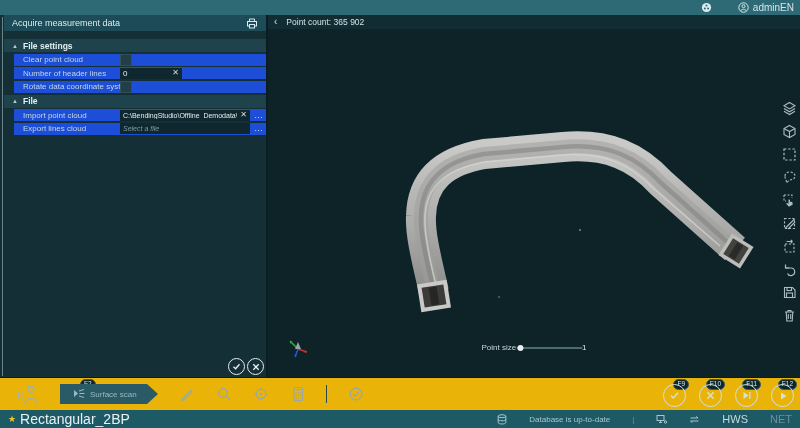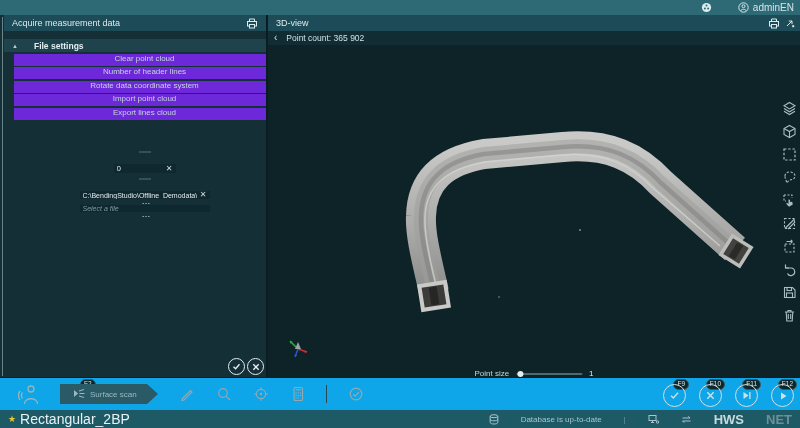--- a/index.html
+++ b/index.html
@@ -17,25 +17,25 @@
   .wheel{position:absolute;right:88px;top:2px;color:#dcebee}
   .usergrp{display:flex;align-items:center;gap:4px;margin-right:6px;font-size:10px;color:#d6e4e8}
 
   
   .left-panel{position:absolute;top:15px;left:0;width:266px;bottom:50px;
     background:#152f37;border-right:2px solid #0a1d22;}
   .left-panel:before{content:"";position:absolute;left:2px;top:2px;bottom:2px;width:1px;background:rgba(190,215,220,.5)}
   .panel-header{height:16px;background:#1d4b57;display:flex;align-items:center;
     padding:0 8px;margin:0 0 8px 4px;}
   .ph-title{font-size:9px;color:#dcebee;flex:1;white-space:nowrap}
-  .section-header{height:13px;background:#1e434d;display:flex;align-items:center;gap:16px;
+  .section-header{height:13px;background:#1e434d;display:flex;align-items:center;gap:5px;
     padding:0 8px;margin:2px 0 1px 4px;font-weight:bold;font-size:8.5px;color:#e3eef0;cursor:pointer}
   .tri{font-size:6px;color:#b9ccd1;line-height:1}
-  .row{height:12px;display:flex;align-items:center;background:#6d28d9;margin:1.5px 0 0 14px;
-    padding-left:9px;font-size:8px;color:#c3d6da;flex-direction:column;}
+  .row{height:12px;display:flex;align-items:center;background:#1d4ed8;margin:1.5px 0 0 14px;
+    padding-left:9px;font-size:8px;color:#c3d6da;}
   .lbl{flex:0 0 97px;white-space:nowrap;overflow:hidden}
   .checkbox{width:10px;height:10px;background:#223f47;border:1px solid #32525a;cursor:pointer}
   .inputbox{display:flex;align-items:center;background:#0f272e;height:11px;padding:0 3px;font-size:8px;color:#e3eef0}
   .inputbox .val{flex:1;white-space:nowrap;overflow:hidden;text-overflow:clip}
   .inputbox.small{width:56px}
   .inputbox.file{width:124px;font-size:7px}
   .clearx{color:#cfdde0;font-size:8px;margin-left:3px;cursor:pointer;line-height:1}
   .selectbox{display:flex;align-items:center;background:#122b32;height:11px;width:138px;
     padding:0 4px;font-size:8px;color:#e3eef0;cursor:pointer}
   .selectbox .val{flex:1}
@@ -50,29 +50,29 @@
   .view3d{position:absolute;top:15px;left:268px;right:0;bottom:50px;background:#0d2328}
   .view3d .panel-header{margin:0;padding-right:5px}
   .hdr-icons{display:flex;align-items:center;gap:5px;color:#dcebee}
   .pointbar{height:14px;background:#112c33;display:flex;align-items:center;gap:9px;padding:0 6px;
     font-size:8.5px;color:#cfe2e6}
   .chev{font-size:10px;line-height:1;color:#cfe2e6;cursor:pointer}
   .canvas{position:absolute;left:0;top:30px;width:532px;height:333px}
   .right-tools{position:absolute;right:3px;top:86px;display:flex;flex-direction:column;gap:8px}
   .rt{width:15px;height:15px;color:#a9bdc1;cursor:pointer}
   .axes{position:absolute;left:18px;bottom:18px}
-  .pointsize{position:absolute;left:50%;transform:translateX(-50%);bottom:0;
-    display:flex;align-items:center;gap:7px;font-size:8px;color:#c3d6da}
+  .pointsize{position:absolute;left:50%;transform:translateX(-50%);bottom:26px;
+    display:flex;align-items:center;font-size:8px;color:#c3d6da}
   .slider{position:relative;width:66px;height:8px;cursor:pointer}
   .slider .track{position:absolute;left:0;right:0;top:3px;height:2px;background:#4c6a72;border-radius:1px}
   .slider .handle{position:absolute;left:1px;top:1px;width:6px;height:6px;border-radius:50%;background:#e6eef0}
   .psv{color:#dcebee}
 
   
-  .toolbar{position:absolute;left:0;right:0;bottom:18px;height:32px;background:#0ea5e9;
+  .toolbar{position:absolute;left:0;right:0;bottom:18px;height:32px;background:#eab308;
     border-top:1px solid #0a1d22;display:flex;align-items:center}
   .tb-left{display:flex;align-items:center;padding-left:16px;position:relative;height:100%}
   .op-icon{color:#9db3b8;cursor:pointer}
   .fbadge{font-size:6.5px;background:#0d262c;border:1px solid #3a5a63;border-radius:6px;
     padding:0 3px;color:#d6e4e8;line-height:8px;height:9px}
   .badge-f2{position:absolute;left:80px;top:1px}
   .scanbtn{margin-left:18px;width:86px;height:20px;background:#2a5a66;display:flex;align-items:center;
     gap:5px;padding-left:12px;font-size:8px;color:#9cb9c0;cursor:pointer;
     clip-path:polygon(0 0,calc(100% - 11px) 0,100% 50%,calc(100% - 11px) 100%,0 100%)}
   .tb-ico{margin-left:21px;width:16px;height:16px;color:#93a9ae;cursor:pointer}
@@ -83,21 +83,21 @@
   .fcircle{position:absolute;bottom:0;left:0;width:21px;height:21px;border:1.5px solid #d3e0e3;
     border-radius:50%;display:flex;align-items:center;justify-content:center;color:#d3e0e3;cursor:pointer}
 
   
   .statusbar{position:absolute;left:0;right:0;bottom:0;height:18px;background:#1d5a66;
     display:flex;align-items:center;padding:0 8px;font-size:8px}
   .star{color:#e8c832;font-size:9px;margin-right:4px}
   .partname{color:#e8f2f4;font-size:14px}
   .sb-right{margin-left:auto;display:flex;align-items:center;gap:22px;color:#a7c6cd}
   .sb-sep{color:#6f96a0}
-  .sb-tag{font-weight:bold;font-size:13px;color:#c7dade}
+  .sb-tag{font-weight:normal;font-size:11px;color:#c7dade}
   .sb-tag.dim{color:#6e8f98}
 </style>
 </head>
 <body>
 
 <div class="topbar">
   <div class="wheel">
     <svg width="11" height="11" viewBox="0 0 11 11">
         <circle cx="5.5" cy="5.5" r="4.6" fill="#dcebee"></circle>
         <circle cx="5.5" cy="3.6" r="1" fill="#2e6a76"></circle>
@@ -146,20 +146,24 @@
       <span class="clearx">✕</span>
     </div>
   </div>
 
 
   <div class="row">
     <span class="lbl">Rotate data coordinate system</span>
     <span class="checkbox"></span>
   </div>
 
+  <div class="section-header">
+    <span class="tri">▲</span>
+    <span>File</span>
+  </div>
 
   <div class="row">
     <span class="lbl">Import point cloud</span>
     <div class="inputbox file">
       <span class="val">C:\BendingStudio\Offline_Demodata\Demo_poi</span>
       <span class="clearx">✕</span>
     </div>
     <span class="browse">…</span>
   </div>
 
@@ -179,38 +183,20 @@
     </div>
     <div class="circle-btn">
       <svg width="8" height="8" viewBox="0 0 8 8" stroke="#e6eef0" stroke-width="1.4">
           <path d="M1.3 1.3 L6.7 6.7 M6.7 1.3 L1.3 6.7"></path>
         </svg>
     </div>
   </div>
 </div>
 
 <div class="view3d">
-  <div class="panel-header">
-    <span class="ph-title">3D-view</span>
-    <div class="hdr-icons">
-      <span>
-        <svg width="12" height="11" viewBox="0 0 12 11" fill="none" stroke="#dcebee" stroke-width="1">
-            <path d="M3.5 3.5 V1 H8.5 V3.5"></path>
-            <rect x="1.5" y="3.5" width="9" height="4.5"></rect>
-            <rect x="3.5" y="6.5" width="5" height="3.5" fill="#1d4b57"></rect>
-          </svg>
-      </span>
-      <span>
-        <svg width="10" height="10" viewBox="0 0 10 10" fill="none" stroke="#dcebee" stroke-width="1">
-            <path d="M2 8 L7 3 M7 3 H3.8 M7 3 V6.2"></path>
-            <rect x="7.2" y="7.2" width="2" height="2" fill="#dcebee" stroke="none"></rect>
-          </svg>
-      </span>
-    </div>
-  </div>
   <div class="pointbar">
     <span class="chev">‹</span>
     <span>Point count: 365 902</span>
   </div>
 
   <svg class="canvas" viewBox="0 0 532 333">
     <defs>
       <linearGradient id="tubeGrad" x1="0" y1="0" x2="0" y2="1">
         <stop offset="0" stop-color="#c9c9c7"></stop>
         <stop offset="0.55" stop-color="#ababa9"></stop>

